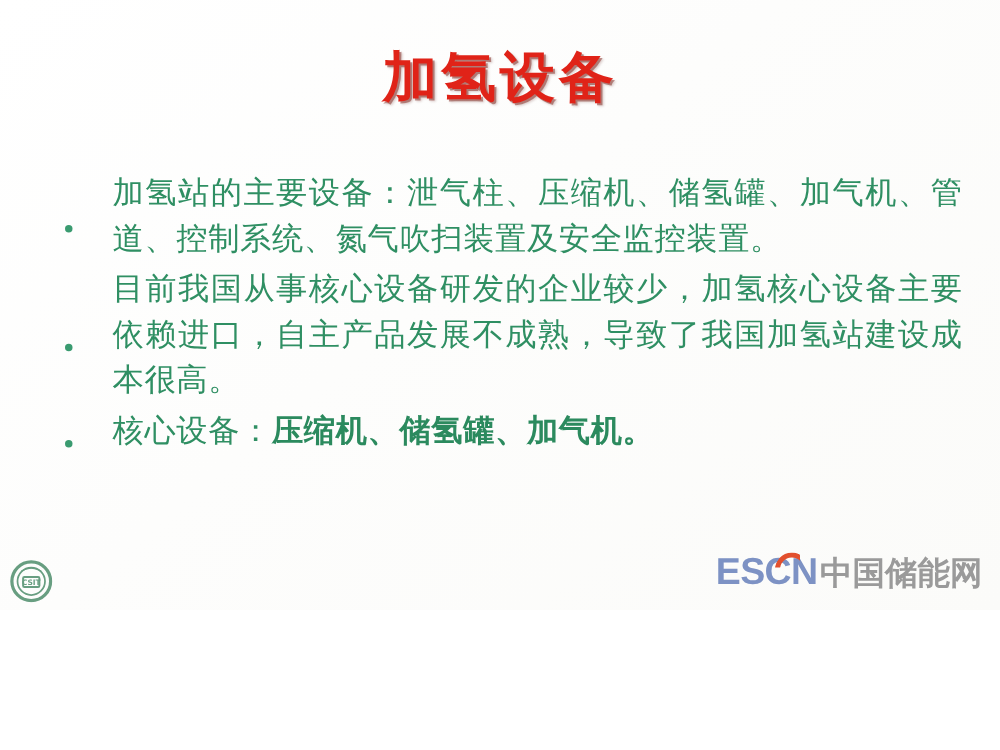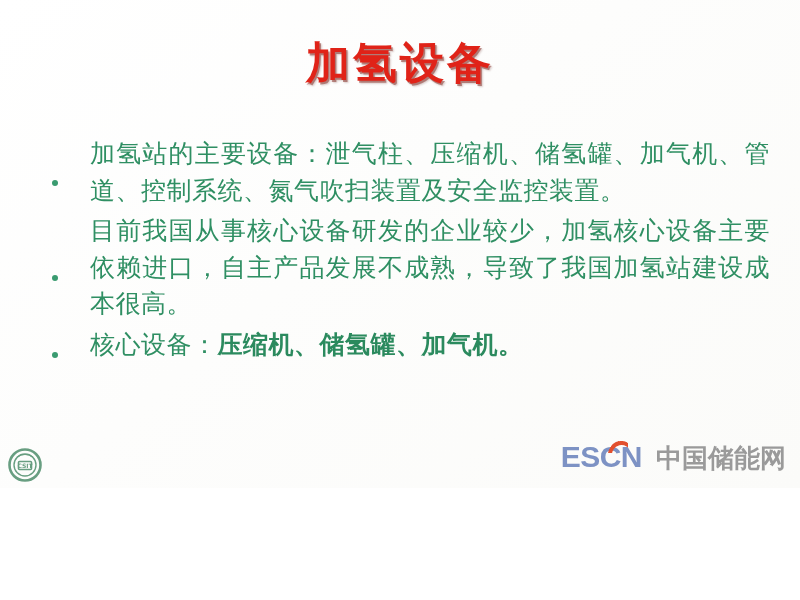--- a/index.html
+++ b/index.html
@@ -133,21 +133,21 @@
     border-bottom-color: transparent;
     border-left-color: transparent;
     transform: rotate(-58deg);
   }
   .wm-cn {
     font-family: "DejaVu Sans", sans-serif;
     font-size: 26px;
     font-weight: bold;
     color: #9a9a9a;
     letter-spacing: 0px;
-    margin-left: 14px;
+    margin-left: 2px;
   }
 </style>
 </head>
 <body>
 
 <div class="slide">
 
   <div class="title-area">
     <div class="slide-title">加氢设备</div>
   </div>

